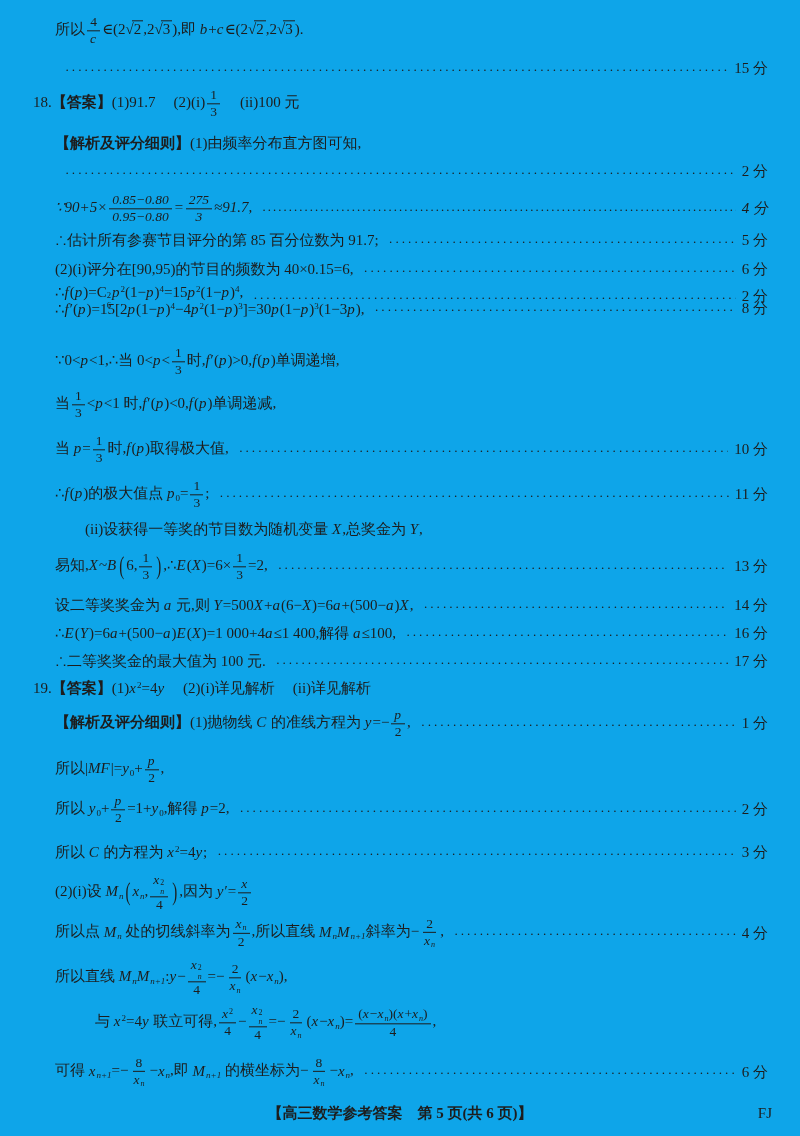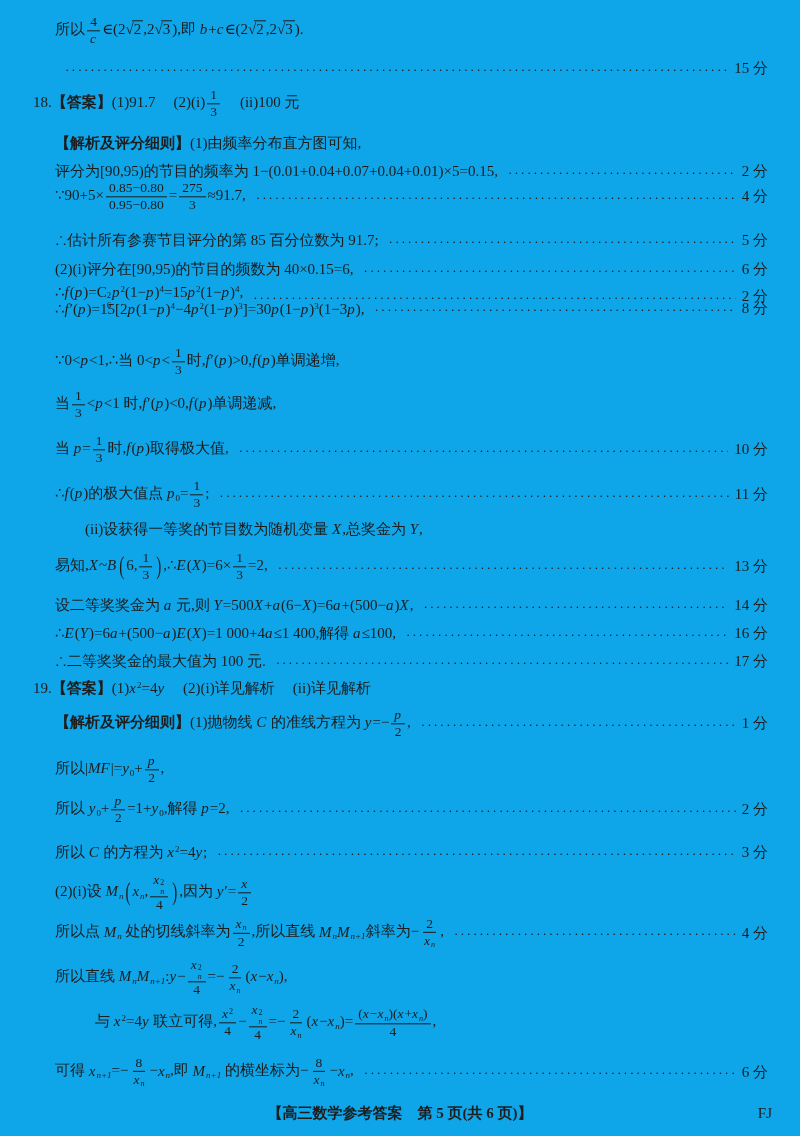--- a/index.html
+++ b/index.html
@@ -50,25 +50,24 @@
       <div class="ln" style="left: 33px; right: 32px; top: 104px;">
         <span class="ct"><span class="rt">18.</span><span class="bt">【答案】</span><span class="rt">(1)91.7</span><span class="gp" style="width: 18px;"></span><span class="rt">(2)(i)</span><span class="fr">
             <span class="fn"><span class="rt">1</span></span>
             <span class="fd"><span class="rt">3</span></span>
           </span><span class="gp" style="width: 18px;"></span><span class="rt">(ii)100 元</span></span>
       </div>
       <div class="ln" style="left: 55px; right: 32px; top: 143px;">
         <span class="ct"><span class="bt">【解析及评分细则】</span><span class="rt">(1)由频率分布直方图可知,</span></span>
       </div>
       <div class="ln" style="left: 55px; right: 32px; top: 171px;">
-        <span class="ct"><span class="rt">评分为[90,95)的节目的频率为 1−(0.01+0.04+0.07+0.04+0.01)×5=0.15,</span></span>
         <span class="ld">····································································································································································································································································</span>
         <span class="sc">2 分</span>
       </div>
-      <div class="ln" style="left: 55px; right: 32px; top: 197px;">
+      <div class="ln" style="left: 55px; right: 32px; top: 209px; font-style: italic;">
         <span class="ct"><span class="rt">∵90+5×</span><span class="fr">
             <span class="fn"><span class="rt">0.85−0.80</span></span>
             <span class="fd"><span class="rt">0.95−0.80</span></span>
           </span><span class="rt">=</span><span class="fr">
             <span class="fn"><span class="rt">275</span></span>
             <span class="fd"><span class="rt">3</span></span>
           </span><span class="rt">≈91.7,</span></span>
         <span class="ld">····································································································································································································································································</span>
         <span class="sc">4 分</span>
       </div>

